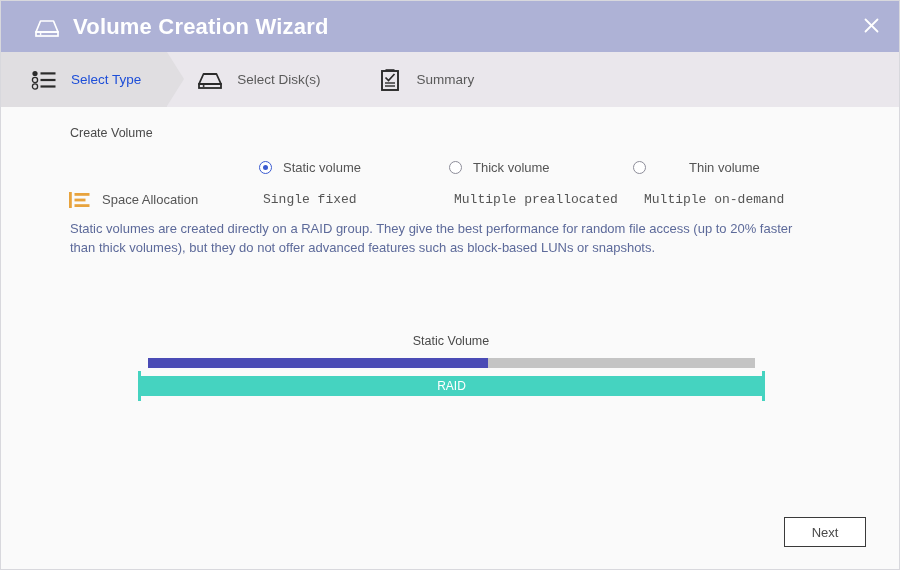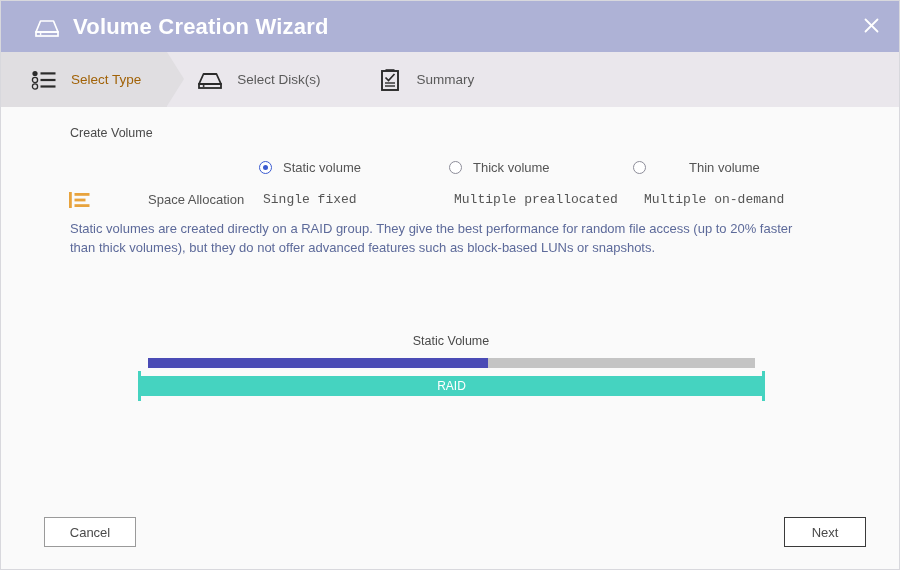--- a/index.html
+++ b/index.html
@@ -93,21 +93,21 @@
     display: flex;
     align-items: center;
     justify-content: center;
     flex: none;
   }
   .step-label {
     margin-left: 12px;
     font-size: 13.5px;
     color: #5a5a5a;
   }
-  .step.active .step-label { color: #a16207; }
+  .step.active .step-label { color: #1d4ed8; }
 
   
   .content {
     position: absolute;
     left: 0; top: 106px;
     width: 900px;
     height: 464px;
     background: #fafafa;
   }
   .section-title {
@@ -170,21 +170,20 @@
   .alloc-icon {
     position: absolute;
     left: 68px; top: 2px;
     width: 22px; height: 18px;
   }
   .alloc-title {
     position: absolute;
     left: 101px; top: 3px;
     font-size: 13px;
     color: #555;
-    margin-left: 46px;
   }
   .alloc-v {
     position: absolute;
     top: 3px;
     font-size: 13px;
     color: #555;
     white-space: nowrap;
     font-family: Liberation Mono, monospace;
   }
   .alloc-v.v1 { left: 262px; }
@@ -383,17 +382,16 @@
       <div class="vol-track">
         <div class="vol-fill" style="width: 56%;"></div>
       </div>
       <div class="raid-cap left"></div>
       <div class="raid-cap right"></div>
       <div class="raid-bar">
         <span class="raid-label">RAID</span>
       </div>
     </div>
 
-    <div class="btn btn-cancel">Cancel</div>
     <div class="btn btn-next">Next</div>
 
   </div>
 </div>
 
 </body></html>

